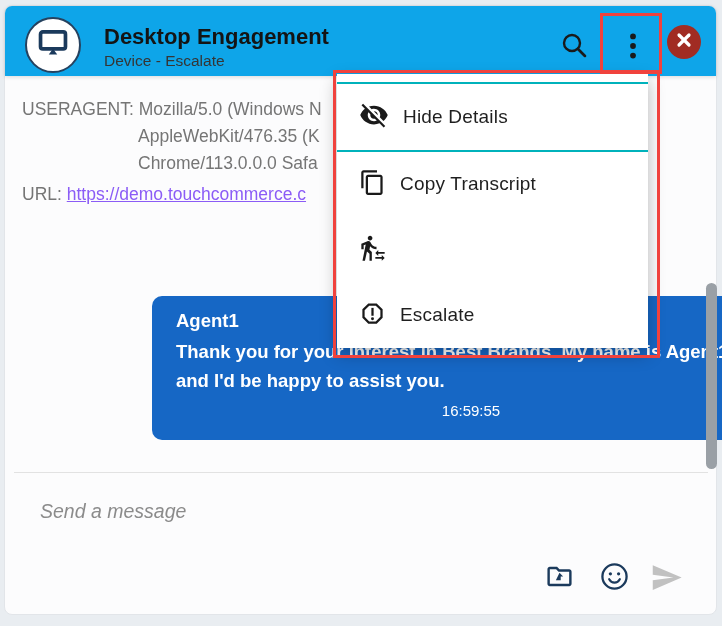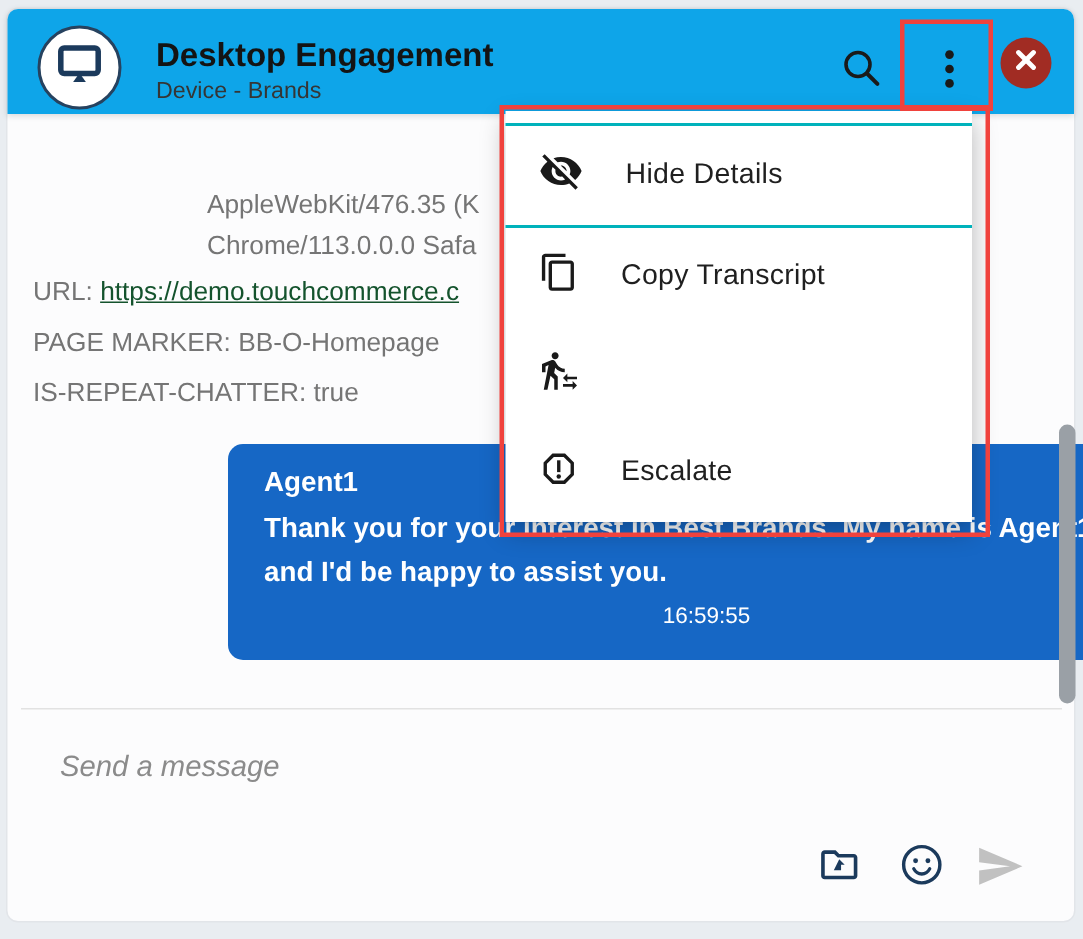--- a/index.html
+++ b/index.html
@@ -21,82 +21,81 @@
   .close-btn{position:absolute;left:667px;top:25px;width:34px;height:34px;border-radius:50%;
              background:#a12c23;display:flex;align-items:center;justify-content:center;}
 
   
   .hl{position:absolute;border:3px solid #f0423d;z-index:20;pointer-events:none;}
   .hl-kebab{left:600px;top:13px;width:56px;height:55px;}
   .hl-menu{left:333px;top:70px;width:321px;height:282px;}
 
   
   .detail{position:absolute;font-size:17.5px;color:#757575;white-space:nowrap;z-index:1;}
-  .detail a{color:#14532d;text-decoration:underline;}
+  .detail a{color:#8b5cf6;text-decoration:underline;}
 
   
   .bubble{position:absolute;left:152px;top:296px;width:640px;height:144px;background:#1667c5;
           border-radius:10px;color:#fff;box-sizing:border-box;padding:14px 26px 10px 24px;z-index:2;}
   .bubble .sender{font-size:18.5px;font-weight:bold;margin-bottom:5px;}
   .bubble .msg{font-size:18.5px;font-weight:600;line-height:29px;}
   .bubble .time{font-size:15px;text-align:center;margin-top:7px;}
 
   
   .menu{position:absolute;left:337px;top:74px;width:311px;height:274px;background:#fff;z-index:10;
         box-shadow:0 6px 16px rgba(0,0,0,.28);display:flex;flex-direction:column;}
   .teal-line{height:2px;background:#00b2bb;flex:none;}
   .menu .teal-top{margin-top:8px;}
-  .menu-item{display:flex;align-items:center;padding-left:22px;gap:28px;flex:1;cursor:pointer;}
+  .menu-item{display:flex;align-items:center;padding-left:22px;gap:14px;flex:1;cursor:pointer;}
   .menu-item .mi-label{font-size:19px;color:#1f1f1f;letter-spacing:.2px;}
 
   
   .scroll-thumb{position:absolute;left:706px;top:283px;width:11px;height:186px;background:#9aa0a6;
                 border-radius:6px;z-index:4;}
 
   
   .divider{position:absolute;left:14px;top:472px;width:694px;height:1px;background:#e2e2e2;}
   .composer-placeholder{position:absolute;left:40px;top:500px;font-size:19.5px;font-style:italic;
                         color:#8b8b8b;z-index:1;}
   .composer-area{position:absolute;left:5px;top:473px;width:711px;height:142px;z-index:0;cursor:text;}
 </style>
 </head>
 <body>
 
 <div class="stage">
   <div class="card"></div>
 
   <div class="detail" style="left:22px;top:58px;">BROWSER: Chrome 113.0.0.0</div>
+  <div class="detail" style="left:22px;top:99px;">USERAGENT: Mozilla/5.0 (Windows N</div>
   <div class="detail" style="left:138px;top:126px;">AppleWebKit/476.35 (K</div>
   <div class="detail" style="left:138px;top:153px;">Chrome/113.0.0.0 Safa</div>
   <div class="detail" style="left:22px;top:184px;">
     <span>URL:</span>
     <a href="#">https://demo.touchcommerce.c</a>
   </div>
-  <div class="detail" style="left:22px;top:218px;">PAGE MARKER: BB-O-Homepage</div>
-  <div class="detail" style="left:22px;top:251px;">IS-REPEAT-CHATTER: true</div>
 
   <div class="bubble">
     <div class="sender">Agent1</div>
     <div class="msg">Thank you for your interest in Best Brands. My name is Agent1 and I'd be happy to assist you.</div>
     <div class="time">16:59:55</div>
   </div>
 
   <div class="scroll-thumb"></div>
 
   <div class="header">
     <div class="avatar">
       <span>
         <svg width="34" height="34" viewBox="0 0 24 24">
           <rect x="3.2" y="4.2" width="17.6" height="12" rx="1.6" fill="none" stroke="#1b3a5c" stroke-width="2.6"></rect>
           <path d="M12 16l-3 4.2h6z" fill="#1b3a5c"></path>
         </svg>
       </span>
     </div>
     <div class="title">Desktop Engagement</div>
-    <div class="subtitle">Device - Brands</div>
+    <div class="subtitle">Device - Escalate</div>
 
     <span class="icon-btn" style="left:553px;top:23px;">
       <svg width="32" height="32" viewBox="0 0 24 24" fill="none">
         <circle cx="10.5" cy="10.5" r="6" stroke="#1a1a1a" stroke-width="1.8"></circle>
         <line x1="15" y1="15" x2="20.2" y2="20.2" stroke="#1a1a1a" stroke-width="2" stroke-linecap="round"></line>
       </svg>
     </span>
 
     <span class="icon-btn" style="left:613px;top:22px;">
       <svg width="30" height="36" viewBox="0 0 24 30">

